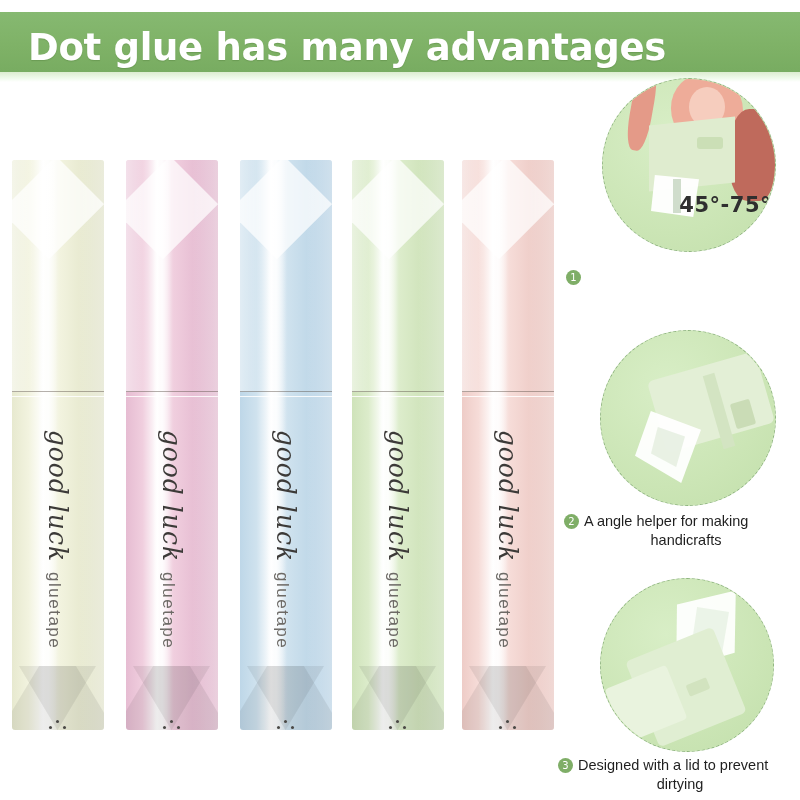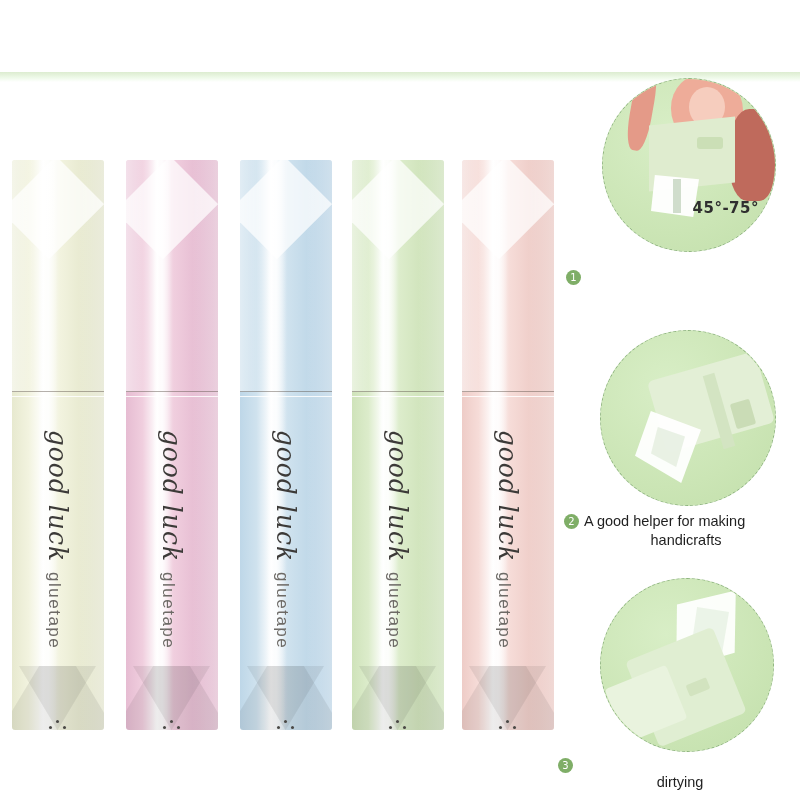--- a/index.html
+++ b/index.html
@@ -128,22 +128,22 @@
   .finger{
     position:absolute;background:#e9a392;border-radius:50% 50% 42% 42%;
   }
   .dispenser{
     position:absolute;background:#e6f0dc;
   }
   .clearhead{
     position:absolute;background:rgba(255,255,255,.92);
   }
   .angle-txt{
-    position:absolute;right:16px;bottom:34px;
-    font-size:15px;font-weight:bold;color:#2f2f2f;
+    position:absolute;right:4px;bottom:34px;
+    font-size:21px;font-weight:bold;color:#2f2f2f;
     font-family:"DejaVu Sans", sans-serif;
     letter-spacing:.5px;
   }
 
   .caption{
     position:absolute;width:244px;
     font-size:14.5px;color:#1f1f1f;line-height:19px;
     font-family:"Liberation Sans", sans-serif;
   }
   .cap-line{display:block;}
@@ -156,20 +156,24 @@
     font-family:"DejaVu Sans", sans-serif;
     margin-top:2px;
   }
   .cap-center{text-align:center;}
 </style>
 </head>
 <body>
 
 <div class="page">
 
+  <div class="header-band">
+    <div class="header-band-inner"></div>
+    <div class="header-title">Dot glue has many advantages</div>
+  </div>
   <div class="header-underband"></div>
 
   <div class="products" id="pen-wrap">
       <div class="pen" style="left: 12px; background: linear-gradient(90deg, rgb(231, 233, 207) 0%, rgb(242, 243, 223) 18%, rgb(255, 255, 255) 34%, rgb(242, 243, 223) 52%, rgb(231, 233, 207) 78%, rgb(220, 222, 194) 100%);">
         <div class="cap">
           <div class="facet-v"></div>
           <div class="facet-left"></div>
           <div class="facet-right"></div>
           <div class="facet-sheen"></div>
         </div>
@@ -334,37 +338,38 @@
       <div class="dispenser" style="left:132px;top:70px;width:20px;height:26px;background:#cadcb6;transform:rotate(-16deg);border-radius:2px;"></div>
       <div class="clearhead" style="left:34px;top:80px;width:66px;height:72px;background:rgba(255,255,255,.94);
                   clip-path:polygon(24% 0,100% 26%,70% 100%,0 62%);"></div>
       <div class="clearhead" style="left:50px;top:96px;width:34px;height:40px;background:rgba(228,238,222,.8);
                   clip-path:polygon(20% 0,100% 24%,74% 100%,0 66%);"></div>
     </div>
 
     <div class="caption" style="left:8px;top:434px;">
       <span class="cap-first">
         <span class="badge">2</span>
-        <span class="cap-line">A good helper for making</span>
+        <span class="cap-line">A angle helper for making</span>
       </span>
       <span class="cap-line cap-center">handicrafts</span>
     </div>
 
     <div class="photo-circle" style="left:44px;top:500px;width:172px;height:172px;">
       <div class="ph-sky"></div>
       <div class="clearhead" style="left:70px;top:16px;width:70px;height:70px;background:rgba(255,255,255,.93);
                   clip-path:polygon(14% 8%,100% 0,86% 88%,0 100%);transform:rotate(-8deg);"></div>
       <div class="clearhead" style="left:90px;top:28px;width:38px;height:50px;background:rgba(232,242,228,.85);
                   clip-path:polygon(16% 0,100% 10%,80% 100%,0 84%);"></div>
       <div class="dispenser" style="left:38px;top:62px;width:94px;height:92px;background:#e0eed2;transform:rotate(-22deg);border-radius:5px;"></div>
       <div class="dispenser" style="left:12px;top:96px;width:66px;height:58px;background:#e9f3de;transform:rotate(-22deg);border-radius:4px;"></div>
       <div class="dispenser" style="left:86px;top:102px;width:22px;height:12px;background:#d2e3bf;transform:rotate(-22deg);border-radius:2px;"></div>
     </div>
 
     <div class="caption" style="left:2px;top:678px;">
       <span class="cap-first">
         <span class="badge">3</span>
+        <span class="cap-line">Designed with a lid to prevent</span>
       </span>
       <span class="cap-line cap-center">dirtying</span>
     </div>
 
   </div>
 </div>
 
 </body></html>

